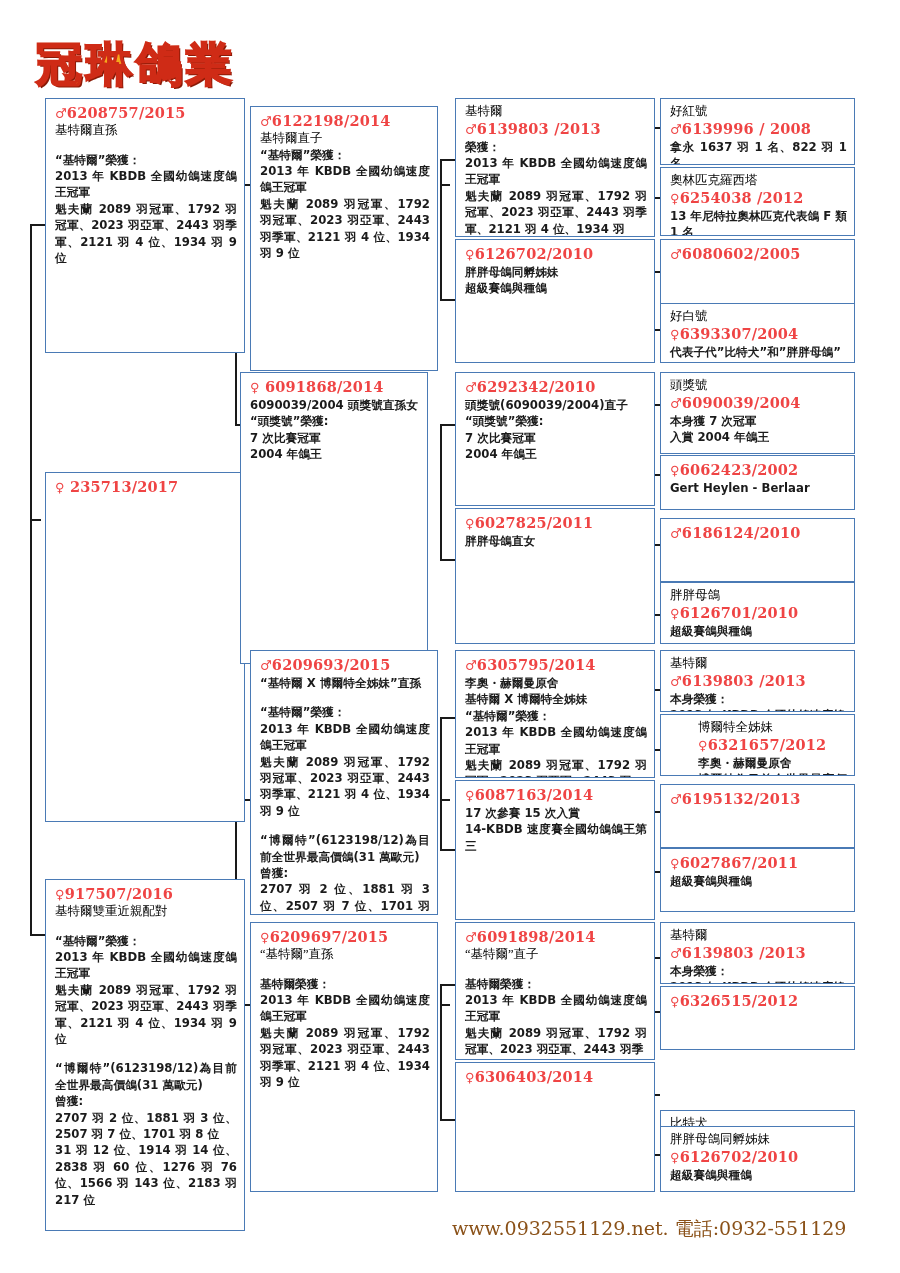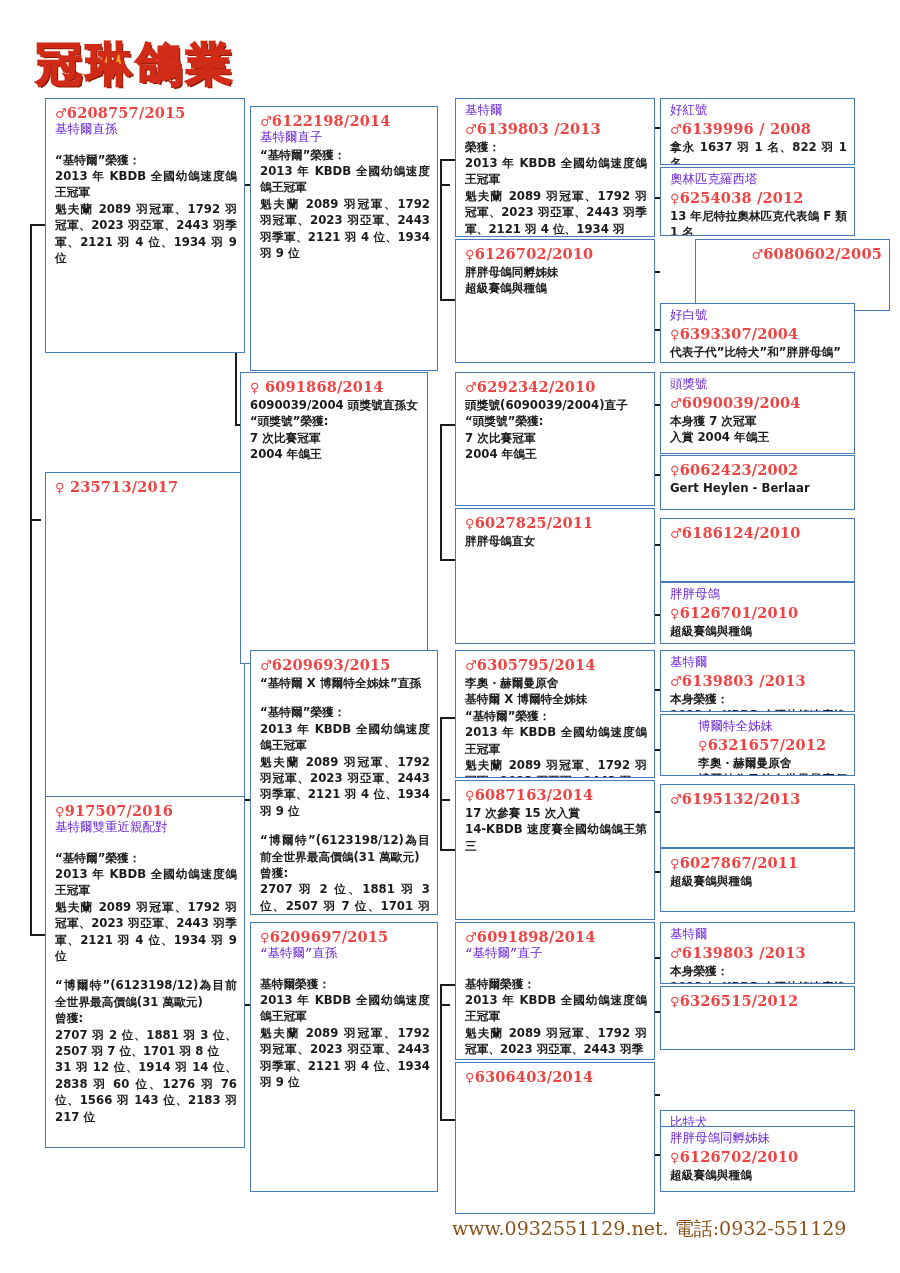--- a/index.html
+++ b/index.html
@@ -25,22 +25,22 @@
   #wires{position:absolute;left:0;top:0;width:900px;height:1273px;}
 
   
   .bx{
     position:absolute;box-sizing:border-box;
     border:1.4px solid #4a7ab5;background:#ffffff;
     overflow:hidden;padding:5px 7px 3px 9px;
   }
   .bx p{margin:0;padding:0;}
   .nm{
-    color:#6d28d9;font-size:12.5px;line-height:15.5px;
-    font-family:Liberation Mono, monospace;
+    color:#000000;font-size:12.5px;line-height:15.5px;
+    font-family:Liberation Serif, serif;
   }
   .rng{
     color:#ef4444;font-size:14.5px;font-weight:bold;line-height:18px;
     font-family:"DejaVu Serif","Liberation Serif",serif;
     letter-spacing:0.2px;
   }
   .sex{font-size:13px;font-weight:normal;}
   .tx{
     color:#1b1b1b;font-size:11.7px;line-height:16.4px;font-weight:bold;
     font-family:"DejaVu Sans","Liberation Sans",sans-serif;
@@ -113,21 +113,21 @@
 
   <div class="bx" style="left:45px;top:98px;width:200px;height:255px;">
     <p class="rng"><span class="sex">♂</span>6208757/2015</p>
     <p class="nm">基特爾直孫</p>
     <div class="gap"></div>
     <p class="tx">“基特爾”榮獲：</p>
     <p class="tx">2013 年 KBDB 全國幼鴿速度鴿王冠軍</p>
     <p class="tx j">魁夫蘭 2089 羽冠軍、1792 羽冠軍、2023 羽亞軍、2443 羽季軍、2121 羽 4 位、1934 羽 9 位</p>
   </div>
 
-  <div class="bx" style="left:45px;top:796px;width:200px;height:352px;">
+  <div class="bx" style="left:45px;top:879px;width:200px;height:352px;">
     <p class="rng"><span class="sex">♀</span>917507/2016</p>
     <p class="nm">基特爾雙重近親配對</p>
     <div class="gap"></div>
     <p class="tx">“基特爾”榮獲：</p>
     <p class="tx">2013 年 KBDB 全國幼鴿速度鴿王冠軍</p>
     <p class="tx j">魁夫蘭 2089 羽冠軍、1792 羽冠軍、2023 羽亞軍、2443 羽季軍、2121 羽 4 位、1934 羽 9 位</p>
     <div class="gap"></div>
     <p class="tx">“博爾特”(6123198/12)為目前全世界最高價鴿(31 萬歐元)</p>
     <p class="tx">曾獲:</p>
     <p class="tx">2707 羽 2 位、1881 羽 3 位、2507 羽 7 位、1701 羽 8 位</p>
@@ -217,38 +217,38 @@
 
   <div class="bx" style="left:455px;top:922px;width:200px;height:138px;">
     <p class="rng"><span class="sex">♂</span>6091898/2014</p>
     <p class="nm">“基特爾”直子</p>
     <div class="gap"></div>
     <p class="tx">基特爾榮獲：</p>
     <p class="tx">2013 年 KBDB 全國幼鴿速度鴿王冠軍</p>
     <p class="tx j">魁夫蘭 2089 羽冠軍、1792 羽冠軍、2023 羽亞軍、2443 羽季</p>
   </div>
 
-  <div class="bx" style="left:455px;top:1062px;width:200px;height:152px;">
+  <div class="bx" style="left:455px;top:1062px;width:200px;height:130px;">
     <p class="rng"><span class="sex">♀</span>6306403/2014</p>
   </div>
 
   <div class="bx" style="left:660px;top:98px;width:195px;height:67px;">
     <p class="nm">好紅號</p>
     <p class="rng"><span class="sex">♂</span>6139996 / 2008</p>
     <p class="tx">拿永 1637 羽 1 名、822 羽 1 名</p>
 
   </div>
 
   <div class="bx" style="left:660px;top:167px;width:195px;height:69px;">
     <p class="nm">奧林匹克羅西塔</p>
     <p class="rng"><span class="sex">♀</span>6254038 /2012</p>
     <p class="tx">13 年尼特拉奧林匹克代表鴿 F 類 1 名</p>
   </div>
 
-  <div class="bx" style="left:695px;top:239px;width:195px;height:72px;text-align:right;">
+  <div class="bx" style="left:660px;top:239px;width:195px;height:72px;">
     <p class="rng"><span class="sex">♂</span>6080602/2005</p>
   </div>
 
   <div class="bx" style="left:660px;top:303px;width:195px;height:60px;">
     <p class="nm">好白號</p>
     <p class="rng"><span class="sex">♀</span>6393307/2004</p>
     <p class="tx">代表子代”比特犬”和”胖胖母鴿”</p>
   </div>
 
   <div class="bx" style="left:660px;top:372px;width:195px;height:82px;">

